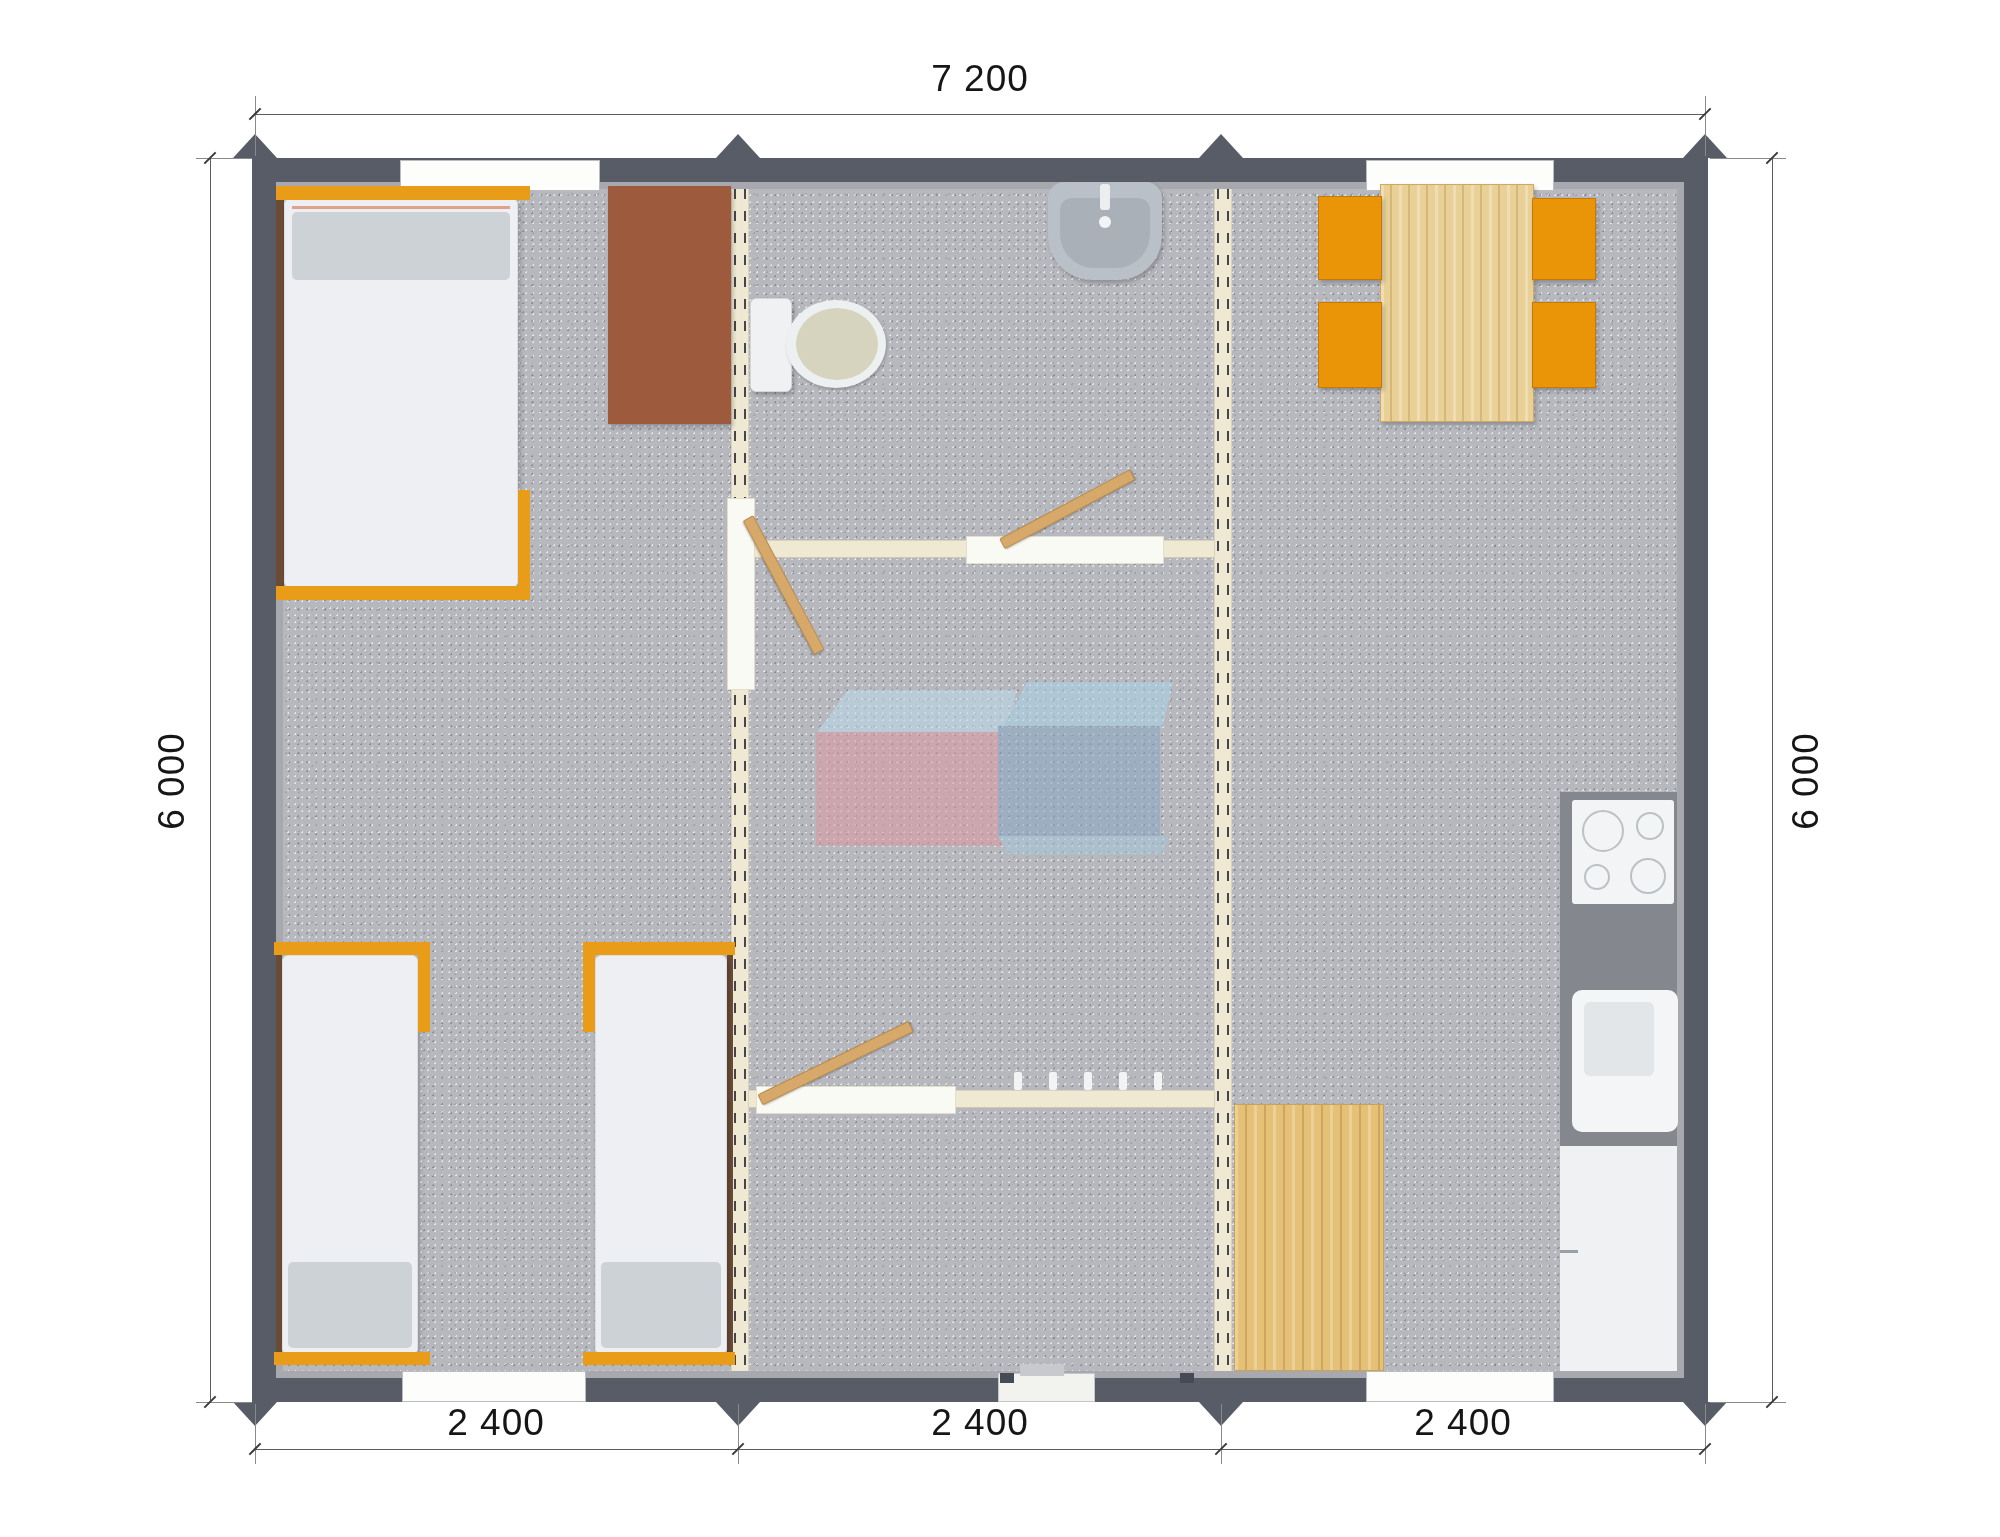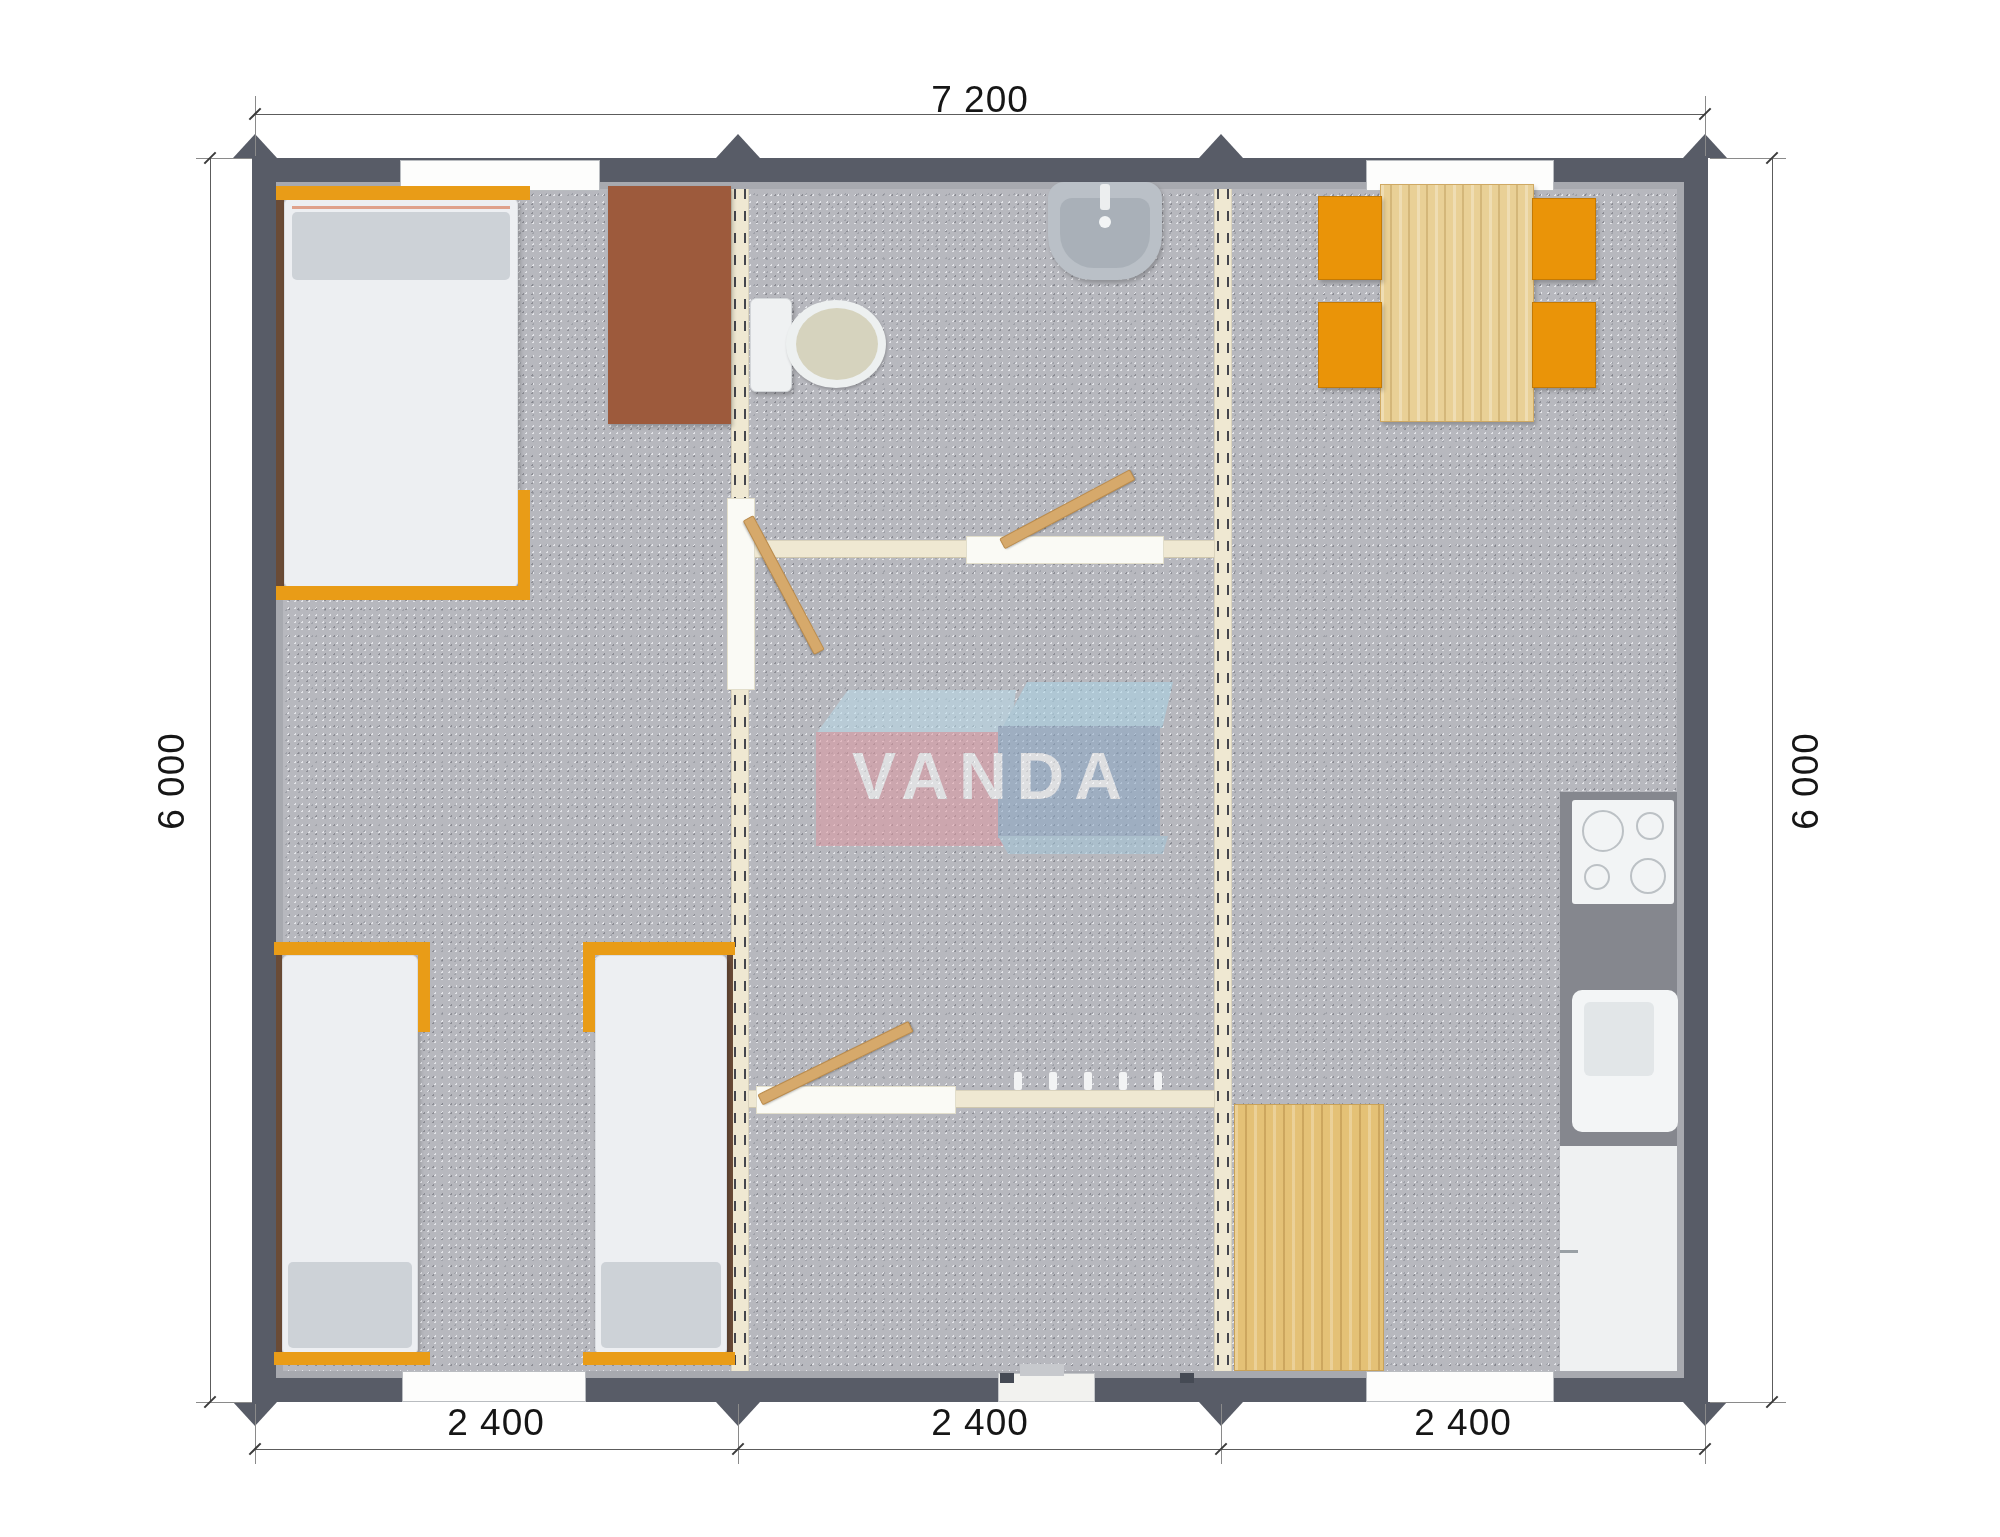--- a/index.html
+++ b/index.html
@@ -169,29 +169,28 @@
   </div>
 
   <div class="abs wood-deep" style="left:1234px;top:1104px;width:150px;height:267px;"></div>
 
   <div id="watermark">
     <div class="wm" style="left:4px;top:8px;width:200px;height:44px;background:#b9dcea;clip-path:polygon(0 100%,16% 0,100% 0,97% 100%);"></div>
     <div class="wm" style="left:4px;top:50px;width:196px;height:114px;background:#de99a2;"></div>
     <div class="wm" style="left:183px;top:0;width:178px;height:46px;background:#a9d4e6;clip-path:polygon(4% 100%,18% 0,100% 0,94% 100%);"></div>
     <div class="wm" style="left:186px;top:44px;width:162px;height:112px;background:#8ba7c5;"></div>
     <div class="wm" style="left:186px;top:154px;width:170px;height:18px;background:#a3c6d9;clip-path:polygon(0 0,100% 0,97% 100%,6% 100%);"></div>
-    <div class="wm" id="wm-text" style="left:8px;top:54px;width:344px;height:80px;">VANDA</div>
   </div>
 
   <div class="dim-line" style="left:255px;top:114px;width:1450px;height:1px;"></div>
   <div class="ext-line" style="left:255px;top:96px;width:1px;height:60px;"></div>
   <div class="ext-line" style="left:1705px;top:96px;width:1px;height:60px;"></div>
   <div class="tick" style="left:247px;top:113px;"></div>
   <div class="tick" style="left:1697px;top:113px;"></div>
-  <div class="dim-label" style="left:880px;top:79px;width:200px;">7 200</div>
+  <div class="dim-label" style="left:880px;top:58px;width:200px;">7 200</div>
 
   <div class="dim-line" style="left:255px;top:1449px;width:1450px;height:1px;"></div>
   <div class="ext-line" style="left:255px;top:1404px;width:1px;height:60px;"></div>
   <div class="ext-line" style="left:738px;top:1404px;width:1px;height:60px;"></div>
   <div class="ext-line" style="left:1221px;top:1404px;width:1px;height:60px;"></div>
   <div class="ext-line" style="left:1705px;top:1404px;width:1px;height:60px;"></div>
   <div class="tick" style="left:247px;top:1448px;"></div>
   <div class="tick" style="left:730px;top:1448px;"></div>
   <div class="tick" style="left:1213px;top:1448px;"></div>
   <div class="tick" style="left:1697px;top:1448px;"></div>

